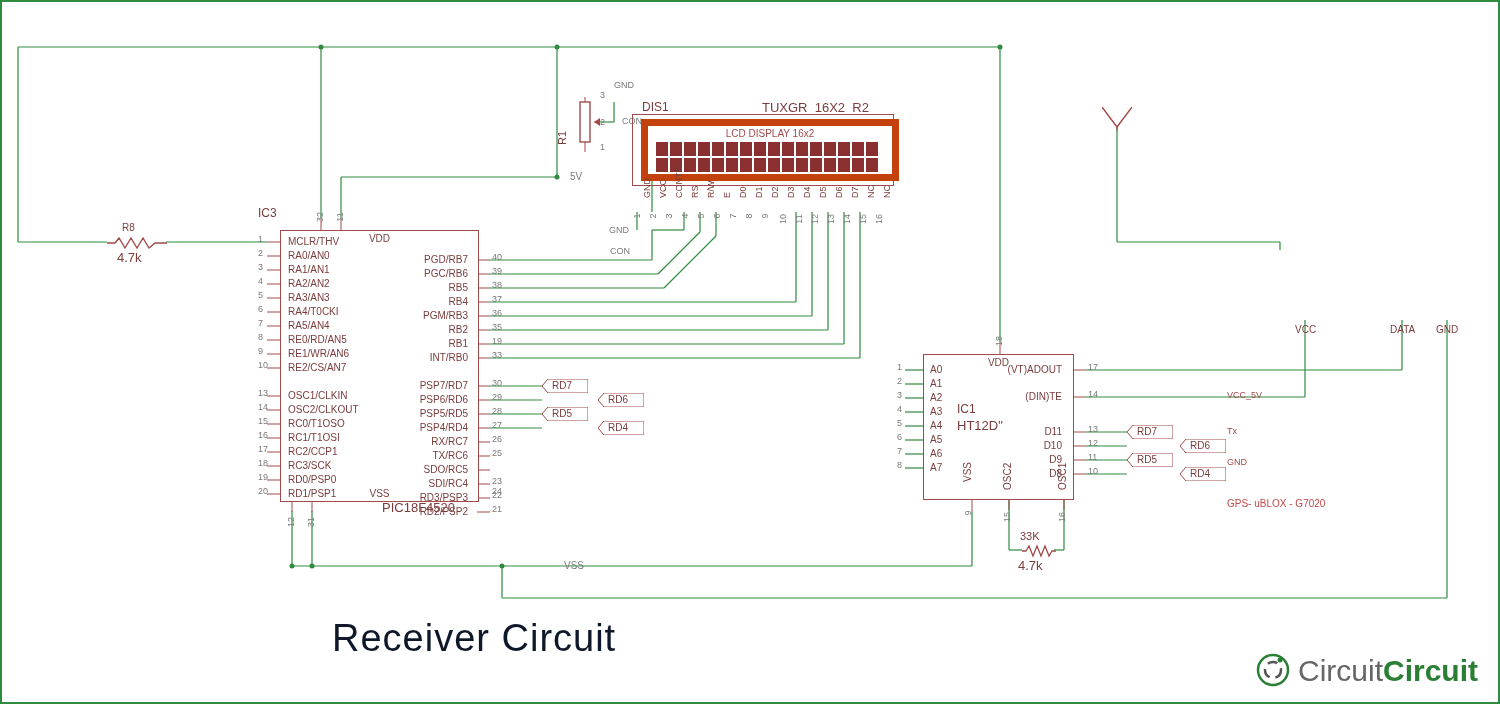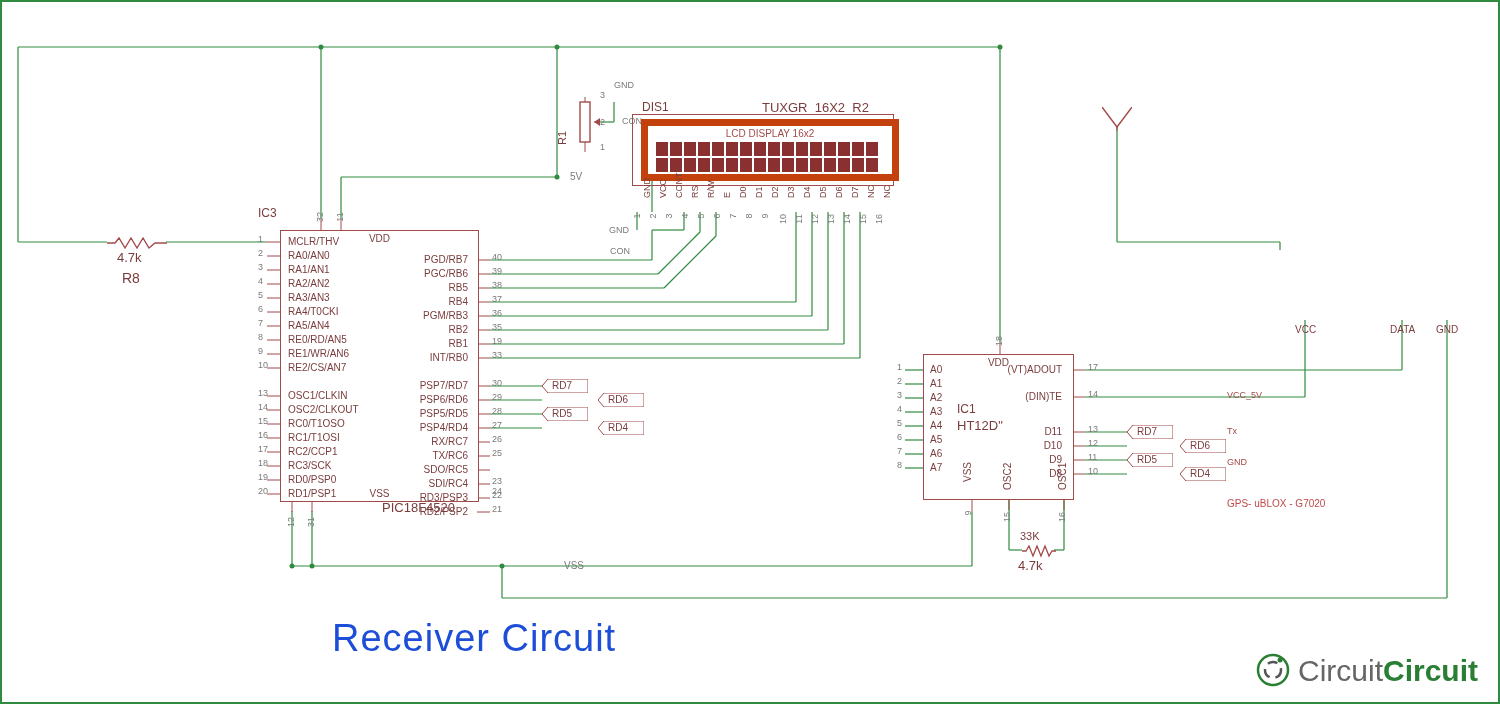--- a/index.html
+++ b/index.html
@@ -16,21 +16,21 @@
     height: 704px;
     border: 2px solid #2e8b3f;
     box-sizing: border-box;
     overflow: hidden;
   }
   .title {
     position: absolute;
     left: 330px;
     top: 615px;
     font-size: 38px;
-    color: #1d4ed8;
+    color: #0f172a;
     letter-spacing: 1px;
   }
   .logo {
     position: absolute;
     right: 20px;
     bottom: 14px;
     font-size: 30px;
     color: #555;
   }
   .logo .circuit { color: #666; font-weight: 300; }
@@ -400,21 +400,21 @@
   <div class="pinnum" style="left:333px; top:210px; transform:rotate(-90deg);">11</div>
   <div class="pinnum" style="left:304px; top:515px; transform:rotate(-90deg);">31</div>
   <div class="pinnum" style="left:284px; top:515px; transform:rotate(-90deg);">12</div>
   <div class="partlabel" style="left:380px; top:498px;">PIC18F4520</div>
 
   <div class="resistor-h" style="left:105px; top:234px;">
     <svg width="60" height="14">
         <polyline points="0,7 8,7 12,2 18,12 24,2 30,12 36,2 42,12 48,7 60,7" stroke="#a24a4a" fill="none" stroke-width="1.4"></polyline>
       </svg>
   </div>
-  <div class="reflabel" style="left:120px; top:220px; font-size:14px;margin-top:48px;">R8</div>
+  <div class="reflabel" style="left:120px; top:220px; font-size:10px;">R8</div>
   <div class="partlabel" style="left:115px; top:248px;">4.7k</div>
 
   <div class="pot" style="left:570px; top:95px;">
     <svg width="28" height="55">
       <rect x="8" y="5" width="10" height="40" fill="none" stroke="#a24a4a" stroke-width="1.4"></rect>
       <line x1="13" y1="0" x2="13" y2="5" stroke="#a24a4a"></line>
       <line x1="13" y1="45" x2="13" y2="55" stroke="#a24a4a"></line>
       <polyline points="22,25 28,25" stroke="#a24a4a"></polyline>
       <polygon points="22,25 28,21 28,29" fill="#a24a4a"></polygon>
     </svg>

